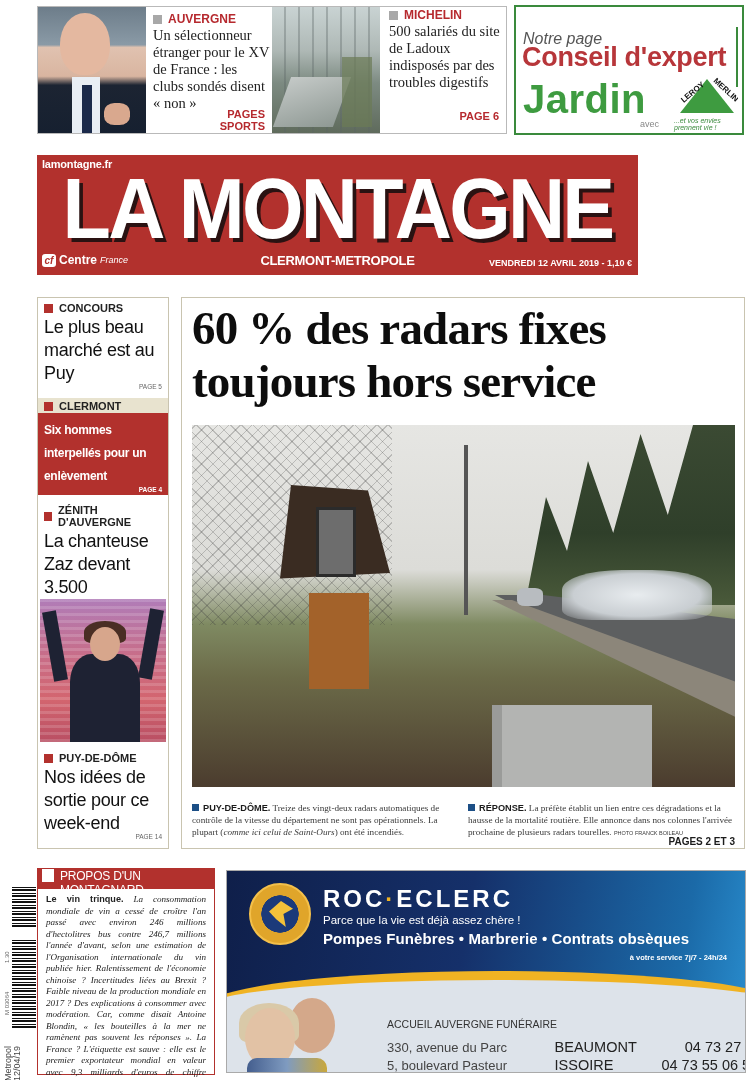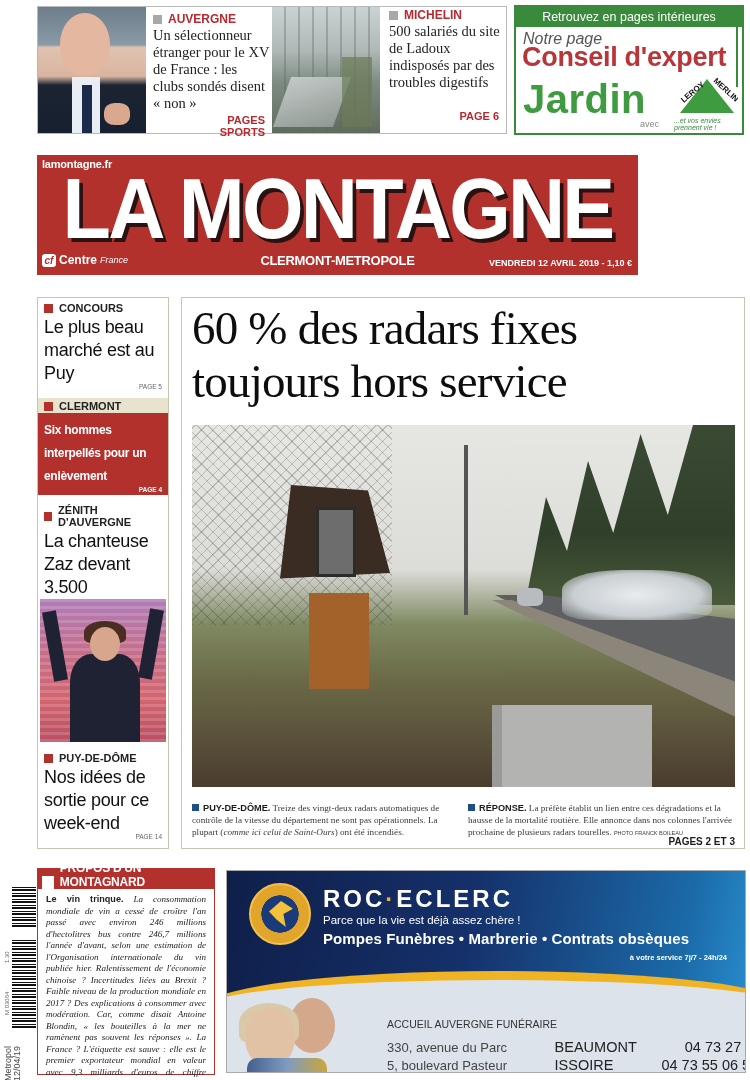--- a/index.html
+++ b/index.html
@@ -15,21 +15,21 @@
   .photo-bernard .tie { position:absolute; left:44px; top:78px; width:10px; height:48px; background:#1b2a4a; }
   .photo-bernard .hand { position:absolute; left:66px; top:96px; width:26px; height:22px; border-radius:40%; background:#d9a88e; }
 
   .teaser { font-family: "Liberation Serif", serif; }
   .kicker { font-family: "Liberation Sans", sans-serif; font-weight: bold; color: #b6292e; font-size: 12px; display: flex; align-items: center; }
   .kicker .sq { display:inline-block; width:9px; height:9px; background:#a8a8a8; margin-right:6px; }
   .teaser-body { font-size: 14.5px; line-height: 17px; color: #222; margin-top: 1px; }
   .teaser-page { font-family: "Liberation Sans", sans-serif; font-weight: bold; color: #b6292e; font-size: 11px; text-align: right; }
 
   .teaser1 { left: 153px; top: 12px; width: 118px; height: 118px; }
-  .teaser1 .teaser-page { position:absolute; right: 6px; top: 102px; margin-left: 42px; }
+  .teaser1 .teaser-page { position:absolute; right: 6px; top: 96px; margin-left: 42px; }
   .photo-building { left: 272px; top: 7px; width: 108px; height: 126px;
     background:
       repeating-linear-gradient(90deg, rgba(255,255,255,0.0) 0 12px, rgba(90,100,100,0.35) 12px 14px),
       linear-gradient(180deg,#c9d3d3 0%,#aeb8b5 35%,#7d8b82 60%,#5f6b5c 100%); }
   .photo-building .floor { position:absolute; left:10px; top:70px; width:60px; height:50px; background:linear-gradient(160deg,#c4c9c7,#8f9994); transform:skewX(-20deg); }
   .photo-building .green { position:absolute; left:70px; top:50px; width:30px; height:70px; background:#6b7a55; opacity:0.7; }
   .teaser2 { left: 389px; top: 8px; width: 116px; height: 118px; }
   .teaser2 .teaser-page { position:absolute; right: 6px; top: 102px; }
 
   
@@ -75,21 +75,21 @@
   .photo-zaz .stripes { position:absolute; inset:0; background: repeating-linear-gradient(0deg, rgba(255,255,255,0.15) 0 3px, rgba(255,255,255,0) 3px 7px); }
   .photo-zaz .body { position:absolute; left:30px; top:55px; width:70px; height:95px; background:#1e2233; border-radius:30% 30% 0 0; }
   .photo-zaz .face { position:absolute; left:50px; top:28px; width:30px; height:34px; background:#d7a68c; border-radius:50%; }
   .photo-zaz .hair { position:absolute; left:44px; top:22px; width:42px; height:22px; background:#4a2e24; border-radius:50% 50% 20% 20%; }
   .photo-zaz .arm-l { position:absolute; left:8px; top:12px; width:14px; height:70px; background:#1e2233; transform:rotate(-10deg); }
   .photo-zaz .arm-r { position:absolute; left:104px; top:10px; width:14px; height:70px; background:#1e2233; transform:rotate(10deg); }
   .b4 { top: 450px; height: 100px; }
 
   
   .main-box { left: 181px; top: 297px; width: 564px; height: 552px; border: 1px solid #c9c4b0; }
-  .headline { position:absolute; left:10px; top:4px; width:540px; font-family:"Liberation Serif", serif; font-weight:normal; font-size:47px; line-height:53px; color:#0d0d0d; letter-spacing:-0.8px; }
+  .headline { position:absolute; left:10px; top:4px; width:540px; font-family:"Liberation Serif", serif; font-weight:bold; font-size:47px; line-height:53px; color:#0d0d0d; letter-spacing:-0.8px; }
   .main-photo { position:absolute; left:10px; top:127px; width:543px; height:362px; overflow:hidden;
     background: linear-gradient(180deg, #e6e6e3 0%, #dcdcd8 40%, #7f8a62 55%, #6b6a48 70%, #4b3c2e 100%); }
   .main-photo .fence { position:absolute; left:0; top:0; width:200px; height:200px; background:
     repeating-linear-gradient(45deg, rgba(60,60,60,0.25) 0 1px, transparent 1px 8px),
     repeating-linear-gradient(-45deg, rgba(60,60,60,0.25) 0 1px, transparent 1px 8px); }
   .main-photo .trees { position:absolute; right:0; top:0; width:210px; height:180px; background: linear-gradient(180deg,#3b4a33 0%,#2f3f2a 60%,#4a5a3a 100%); clip-path: polygon(0 100%, 10% 40%, 20% 70%, 30% 20%, 42% 60%, 55% 5%, 68% 50%, 80% 0, 100% 0, 100% 100%); }
   .main-photo .road { position:absolute; right:0; top:170px; width:240px; height:120px; background:#5d5f60; clip-path: polygon(20% 0, 100% 20%, 100% 100%, 0 0); }
   .main-photo .rail { position:absolute; left:300px; top:175px; width:250px; height:120px; background:#8c867a; clip-path: polygon(0 0, 8% 0, 100% 70%, 100% 100%); }
   .main-photo .car { position:absolute; left:370px; top:145px; width:150px; height:50px; background: radial-gradient(ellipse at center, #e8ecef 0%, #c9ced2 60%, rgba(200,200,200,0) 100%); border-radius: 40% 40% 20% 20%; }
   .main-photo .car2 { position:absolute; left:325px; top:163px; width:26px; height:18px; background:#b8bcc0; border-radius:30%; }
@@ -111,21 +111,21 @@
   
   .barcode-col { left:2px; top:885px; width:34px; height:195px; }
   .barcode { position:absolute; left:10px; width:24px; background: repeating-linear-gradient(0deg, #111 0 2px, #fff 2px 3px, #111 3px 4px, #fff 4px 6px); }
   .bc1 { top:0; height:42px; }
   .bc2 { top:55px; height:88px; }
   .bc-vert { position:absolute; left:2px; width:10px; font-size:6px; color:#666; writing-mode:vertical-rl; transform:rotate(180deg); }
   .bc-date { position:absolute; left:1px; top:146px; font-size:9px; color:#444; writing-mode:vertical-rl; transform:rotate(180deg); height:50px; }
   .bc-metro { position:absolute; left:10px; top:146px; font-size:9px; color:#444; writing-mode:vertical-rl; transform:rotate(180deg); height:50px; }
 
   .propos { left:37px; top:868px; width:178px; height:207px; border:1px solid #b2312d; }
-  .propos .hdr { height:20px; background:#b2312d; color:#fff; font-size:12px; font-weight:bold; display:flex; align-items:flex-end; padding-left:4px; letter-spacing:-0.2px; }
+  .propos .hdr { height:20px; background:#b2312d; color:#fff; font-size:12px; font-weight:normal; display:flex; align-items:flex-start; padding-left:4px; letter-spacing:-0.2px; }
   .propos .hdr .sq { width:13px; height:13px; background:#fff; margin-right:6px; }
   .propos .txt { padding:5px 8px; font-family:"Liberation Serif", serif; font-style:italic; font-size:9.1px; line-height:11.5px; color:#222; text-align:justify; }
   .propos .txt b { font-family:"Liberation Sans", sans-serif; font-style:normal; font-weight:bold; }
 
   .ad-roc { left:226px; top:870px; width:520px; height:203px; overflow:hidden; border:1px solid #aaa;
     background: linear-gradient(100deg, #0f1f4a 0%, #15306a 45%, #1b6aa8 85%, #2a8fd0 100%); }
   .ad-roc .lower { position:absolute; left:-20px; top:100px; width:580px; height:160px; background:#dde3ea; border-radius: 50% 50% 0 0 / 22% 22% 0 0; border-top: 9px solid #f0b323; }
   .ad-roc .logo { position:absolute; left:22px; top:12px; width:62px; height:62px; border-radius:50%; background: radial-gradient(circle, #1b3a7a 0 45%, #e0a52a 46% 100%); border:2px solid #f4c04a; }
   .ad-roc .logo .bird { position:absolute; left:18px; top:16px; width:24px; height:26px; background:#f3c13a; clip-path: polygon(50% 0, 100% 30%, 60% 50%, 70% 100%, 30% 70%, 0 40%); }
   .ad-roc .brand { position:absolute; left:96px; top:14px; font-size:24px; font-weight:bold; color:#fff; letter-spacing:3px; }
@@ -172,21 +172,20 @@
 <div class="abs teaser teaser2">
   <div class="kicker">
       <span class="sq"></span>
       <span>MICHELIN</span>
     </div>
   <div class="teaser-body">500 salariés du site de Ladoux indisposés par des troubles digestifs</div>
   <div class="teaser-page">PAGE 6</div>
 </div>
 
 <div class="abs ad-lm">
-  <div class="bar">Retrouvez en pages intérieures</div>
   <div class="side-line"></div>
   <div class="notre">Notre page</div>
   <div class="conseil">Conseil d'expert</div>
   <div class="jardin">Jardin</div>
   <div class="avec">avec</div>
   <svg class="lm-logo" viewBox="0 0 62 50">
     <polygon points="31,6 58,40 4,40" fill="#3e9b40"></polygon>
     <text x="4" y="24" font-size="8" font-weight="bold" fill="#111" font-family="Liberation Sans, sans-serif" transform="rotate(-40 14 22)">LEROY</text>
     <text x="34" y="12" font-size="8" font-weight="bold" fill="#111" font-family="Liberation Sans, sans-serif" transform="rotate(42 40 14)">MERLIN</text>
   </svg>

